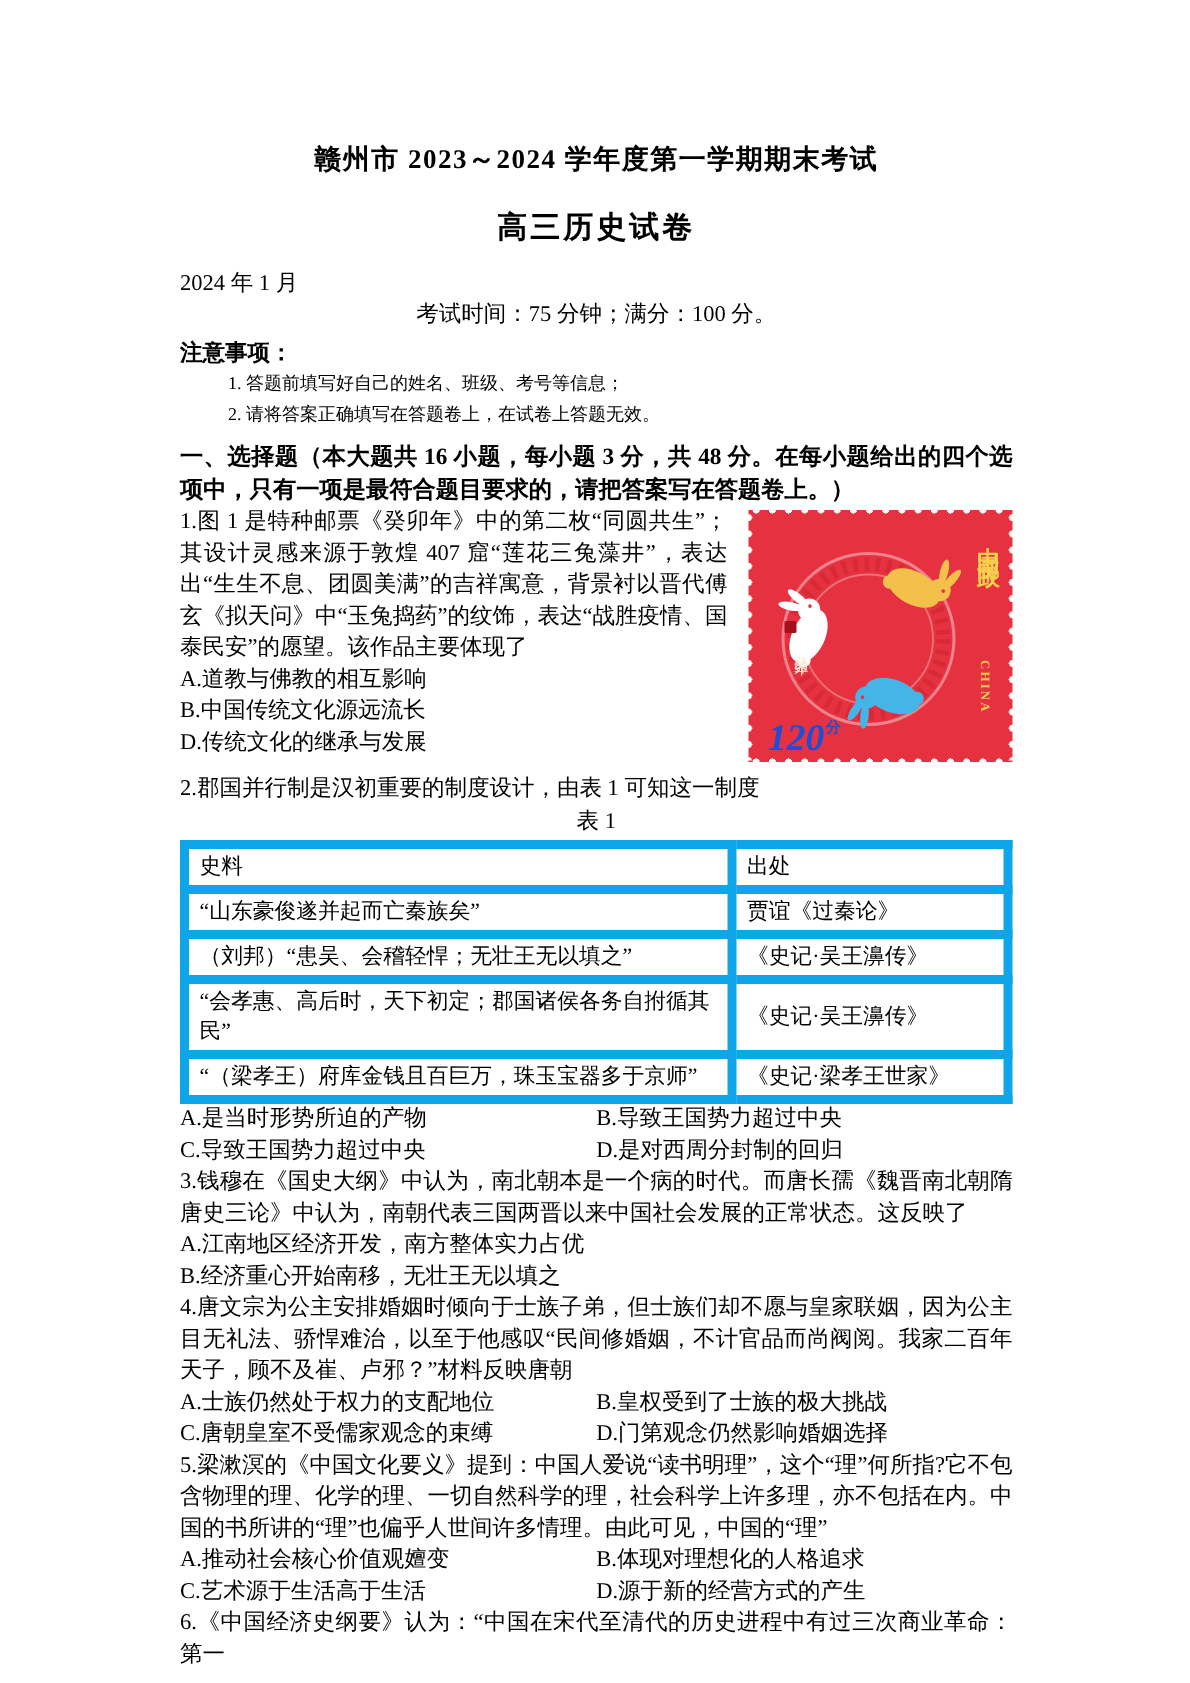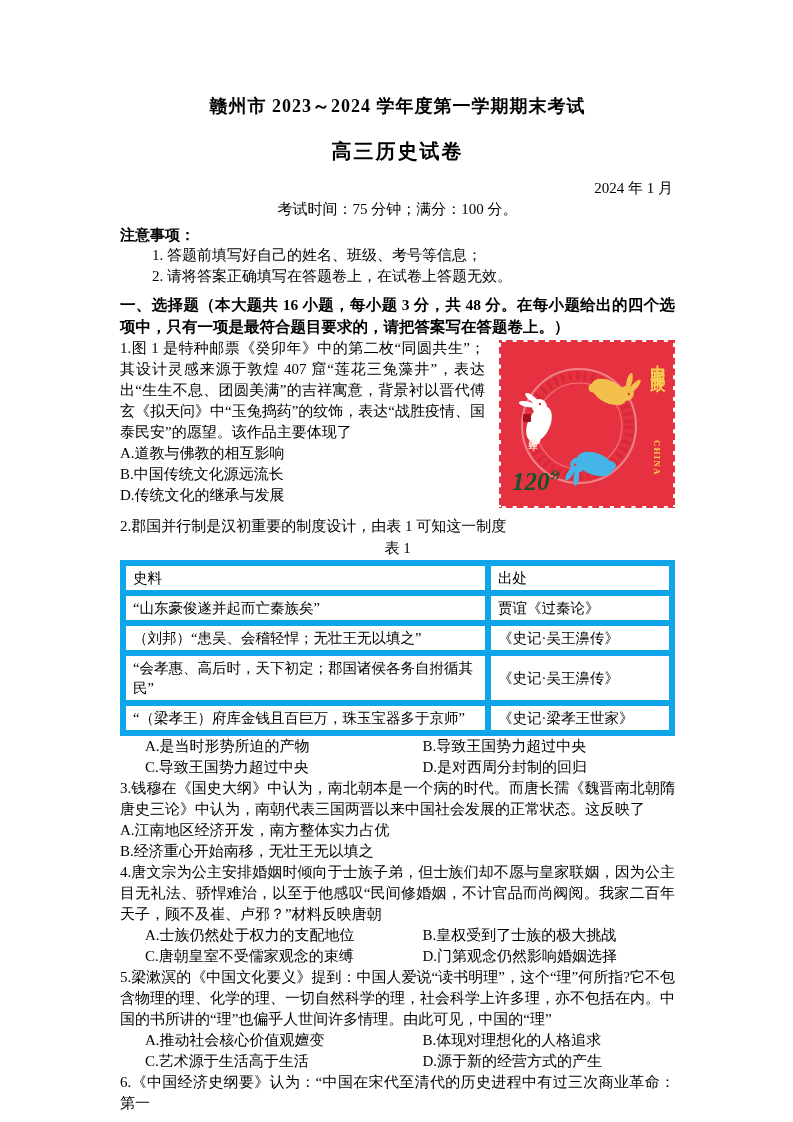--- a/index.html
+++ b/index.html
@@ -6,33 +6,33 @@
   html, body { background: #ffffff; }
   body {
     width: 793px; height: 1122px;
     font-family: "Liberation Serif", "DejaVu Serif", serif;
     color: #000; overflow: hidden;
   }
   .page { width: 793px; height: 788px; padding: 94px 118px 30px 120px; }
 
   .title { font-size: 18px; font-weight: bold; text-align: center; letter-spacing: 1px; }
   .subtitle { font-size: 20px; font-weight: bold; text-align: center; margin-top: 20px; letter-spacing: 2px; }
-  .date-line { text-align: right; font-size: 15px; margin-top: 14px; padding-right: 2px; }
+  .date-line { text-align: left; font-size: 15px; margin-top: 14px; padding-right: 2px; }
   .exam-info { text-align: center; font-size: 15px; margin-top: 2px; }
 
   .notes { margin-top: 7px; }
   .notes-heading { font-size: 15px; font-weight: bold; }
-  .note-item { font-size: 15px; line-height: 21px; padding-left: 32px; }
+  .note-item { font-size: 12px; line-height: 21px; padding-left: 32px; }
 
   .section-heading { font-size: 15.5px; font-weight: bold; line-height: 22px; margin-top: 7px; text-align: justify; }
 
   .stem { font-size: 15px; line-height: 21px; text-align: justify; }
   .opt-line { font-size: 15px; line-height: 21px; }
   .opt-pair { display: flex; font-size: 15px; line-height: 21px; }
-  .opt-pair .opt-left { width: 50%; margin-left: 25px; }
+  .opt-pair .opt-left { width: 50%; }
   .clear { clear: both; }
 
   .table-caption { text-align: center; font-size: 15px; line-height: 23px; }
   table.source-table { width: 100%; border-collapse: collapse; }
   table.source-table th, table.source-table td {
     border: 6px solid #0ea5e9; font-size: 14.5px; font-weight: normal;
     text-align: left; padding: 2px 7px; line-height: 20px;
   }
   .col-source { width: 66.5%; }
 
@@ -48,21 +48,21 @@
     background-image: radial-gradient(circle 2.4px at 4px 4px, #ffffff 98%, rgba(255,255,255,0) 100%);
     background-size: 8px 10.8px; background-repeat: repeat-y; }
   .perf-top { top: -4px; } .perf-bottom { bottom: -4px; }
   .perf-left { left: -4px; } .perf-right { right: -4px; }
   .stamp-postal { position: absolute; top: 13px; right: 8px; writing-mode: vertical-rl;
     font-size: 15px; font-weight: bold; color: #f7cf4e; letter-spacing: 4px; }
   .stamp-china { position: absolute; top: 100px; right: 13px; writing-mode: vertical-rl;
     font-size: 8.5px; font-weight: bold; color: #f7cf4e; letter-spacing: 1.5px; }
   .stamp-year { position: absolute; top: 90px; left: 27px; writing-mode: vertical-rl;
     font-size: 9.5px; color: #ffe9d8; letter-spacing: 2px; }
-  .stamp-denom { position: absolute; left: 13px; bottom: 14px; color: #14532d;
+  .stamp-denom { position: absolute; left: 13px; bottom: 3px; color: #1d4ed8;
     font-size: 25px; font-style: italic; font-weight: bold; line-height: 1; }
   .stamp-denom .unit { font-size: 10px; font-style: normal; vertical-align: 12px; margin-left: 1px; }
 </style>
 </head>
 <body>
 
 <div class="page">
 
   <div class="title">赣州市 2023～2024 学年度第一学期期末考试</div>
   <div class="subtitle">高三历史试卷</div>

